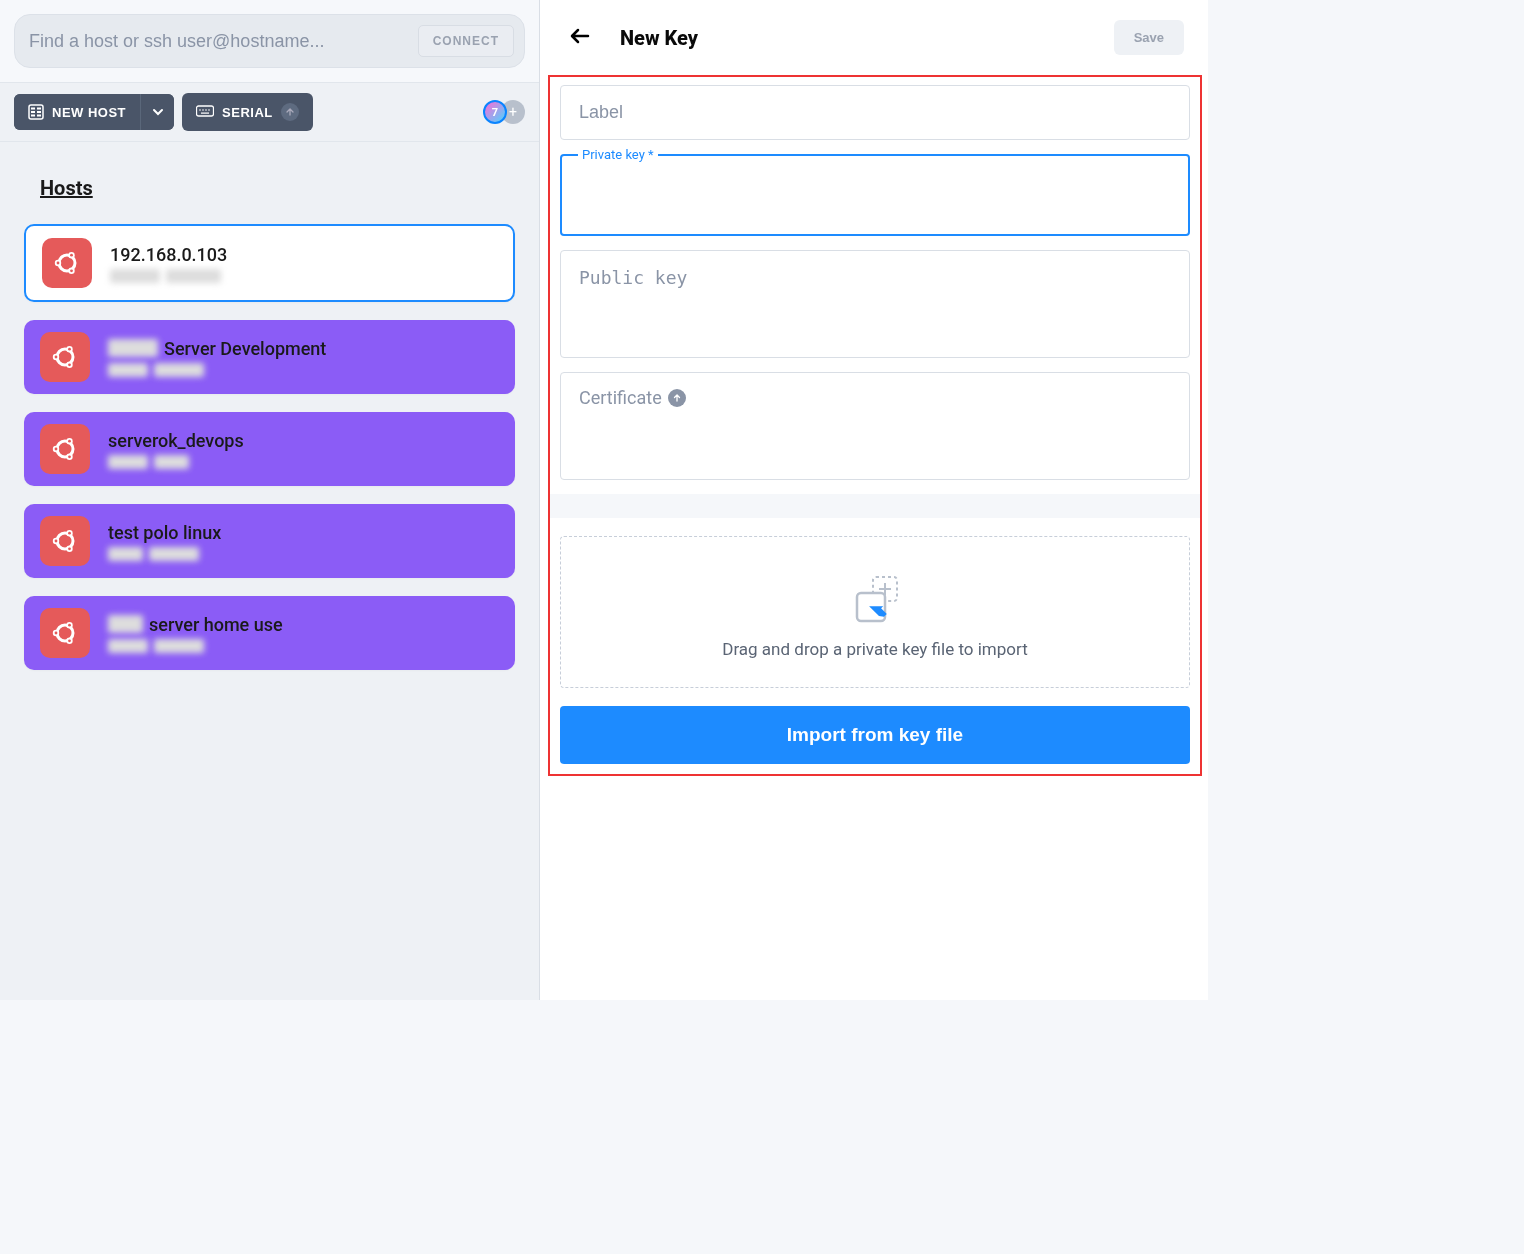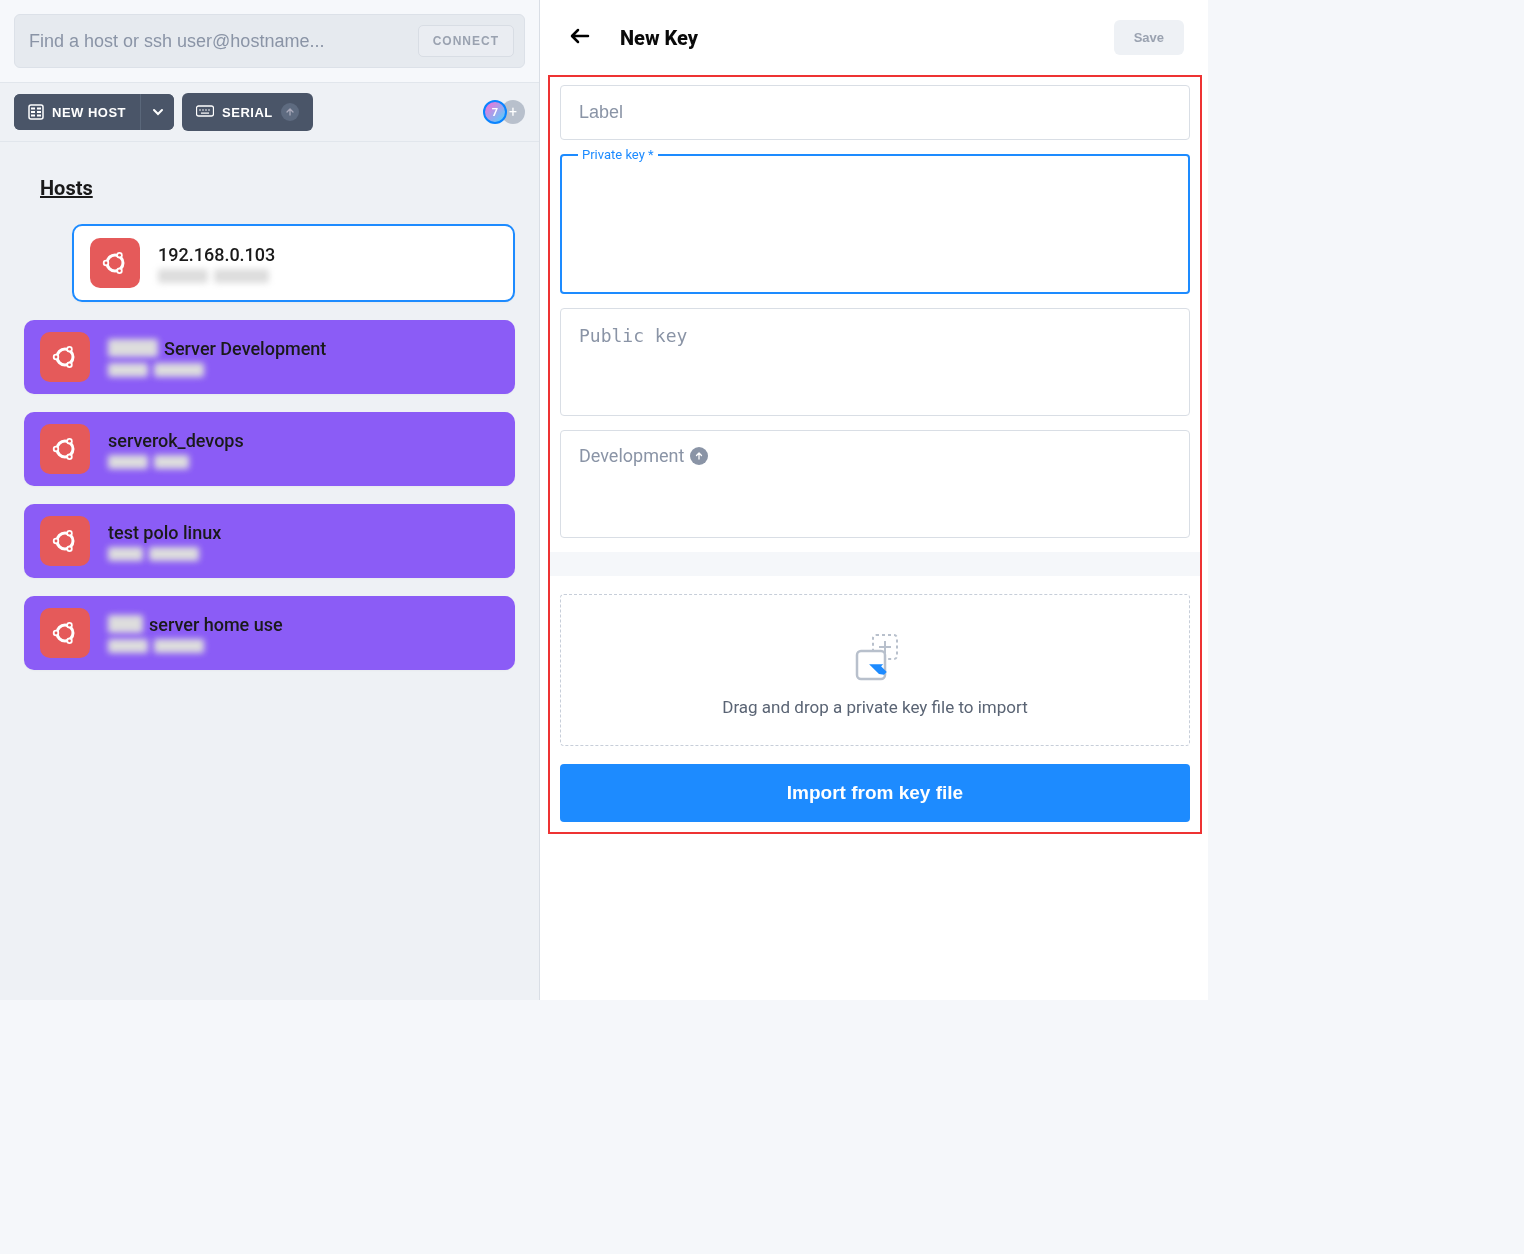--- a/index.html
+++ b/index.html
@@ -3,42 +3,42 @@
 <meta charset="utf-8">
 <style>
 * { box-sizing: border-box; margin: 0; padding: 0; }
 body { font-family: -apple-system, BlinkMacSystemFont, "Segoe UI", Roboto, sans-serif; background: #f5f7fa; color: #1a1a1a; }
 .app { display: flex; width: 1208px; height: 1000px; }
 .left-panel { width: 540px; background: #eef1f5; border-right: 1px solid #d9dee5; display: flex; flex-direction: column; }
 .right-panel { flex: 1; background: #fff; display: flex; flex-direction: column; }
 
 
 .search-wrap { padding: 14px; background: #f6f8fb; }
-.search-bar { display: flex; align-items: center; background: #e6eaef; border: 1px solid #dce1e8; border-radius: 6px; padding: 10px 10px 10px 14px; }
+.search-bar { display: flex; align-items: center; background: #e6eaef; border: 1px solid #dce1e8; border-radius: 16px; padding: 10px 10px 10px 14px; }
 .search-bar input { flex: 1; background: transparent; border: none; outline: none; font-size: 18px; color: #4a5568; }
 .search-bar input::placeholder { color: #8a94a6; }
 .connect-btn { background: #eaedf2; border: 1px solid #d8dde4; color: #9aa2b0; font-size: 12px; font-weight: 600; letter-spacing: 1px; padding: 8px 14px; border-radius: 5px; cursor: pointer; }
 
 
 .toolbar { display: flex; align-items: center; padding: 10px 14px; background: #eef1f5; border-top: 1px solid #e1e6ec; border-bottom: 1px solid #e1e6ec; gap: 8px; }
 .dark-btn { display: flex; align-items: center; gap: 8px; background: #4a5568; color: #fff; font-size: 13px; font-weight: 700; letter-spacing: 0.5px; padding: 10px 14px; border: none; border-radius: 6px; cursor: pointer; }
 .new-host-group { display: flex; background: #4a5568; border-radius: 6px; overflow: hidden; }
 .new-host-group .dark-btn { border-radius: 0; }
 .new-host-group .chev { width: 34px; display: flex; align-items: center; justify-content: center; background: #4a5568; border-left: 1px solid #5a677a; cursor: pointer; }
 .serial-badge { width: 18px; height: 18px; border-radius: 50%; background: #5e6b80; display: inline-flex; align-items: center; justify-content: center; }
 .spacer { flex: 1; }
 .toolbar-right { display: flex; align-items: center; gap: 0; }
 .badge-count { width: 24px; height: 24px; border-radius: 50%; background: linear-gradient(135deg,#ff6bd6,#4ad6ff); border: 2px solid #0a84ff; color: #fff; font-size: 11px; font-weight: 700; display: flex; align-items: center; justify-content: center; z-index: 2; }
 .badge-plus { width: 24px; height: 24px; border-radius: 50%; background: #b8c0cc; color: #fff; font-size: 14px; display: flex; align-items: center; justify-content: center; margin-left: -6px; z-index: 1; }
 
 
 .hosts-area { padding: 34px 24px; overflow-y: auto; }
 .hosts-title { font-size: 20px; font-weight: 700; color: #1a1a1a; margin-bottom: 24px; padding-left: 16px; text-decoration: underline; }
 .host-card { display: flex; align-items: center; gap: 18px; background: #8b5cf6; border-radius: 10px; padding: 12px 16px; margin-bottom: 18px; cursor: pointer; box-shadow: 0 1px 2px rgba(0,0,0,0.03); }
-.host-card.selected { background: #fff; border: 2px solid #1d8bff; margin-left: 48px; }
+.host-card.selected { background: #fff; border: 2px solid #1d8bff; }
 .host-icon { width: 50px; height: 50px; background: #e55a5a; border-radius: 10px; display: flex; align-items: center; justify-content: center; flex-shrink: 0; position: relative; }
 .ubuntu-svg { width: 32px; height: 32px; }
 .host-info { flex: 1; }
 .host-name { font-size: 18px; font-weight: 500; color: #1a1a1a; display: flex; align-items: center; gap: 6px; }
 .host-sub { margin-top: 4px; display: flex; gap: 6px; }
 .blur-box { display: inline-block; background: #ddd; border-radius: 2px; height: 14px; filter: blur(3px); }
 .blur-box.w40 { width: 40px; }
 .blur-box.w50 { width: 50px; }
 .blur-box.w55 { width: 55px; }
 .blur-box.w35 { width: 35px; }
@@ -50,21 +50,21 @@
 .save-btn { background: #eef1f5; border: none; border-radius: 6px; padding: 10px 20px; font-size: 13px; font-weight: 600; color: #9aa2b0; cursor: pointer; }
 
 
 .form-outer { flex: 1; padding: 0 2px; overflow-y: auto; }
 .form-red { border: 2px solid #e33; margin: 0 4px 4px 6px; padding: 8px 10px 10px 10px; }
 .field-group { background: #fff; border: 1px solid #d9dee5; border-radius: 4px; margin-bottom: 14px; position: relative; }
 .field-group input, .field-group textarea { width: 100%; border: none; outline: none; background: transparent; padding: 16px 18px; font-size: 18px; color: #333; resize: none; }
 .field-group input::placeholder, .field-group textarea::placeholder { color: #8a94a6; }
 .field-group.focused { border: 2px solid #1d8bff; }
 .float-label { position: absolute; top: -9px; left: 16px; background: #fff; padding: 0 4px; font-size: 13px; color: #1d8bff; }
-.private-key-area { height: 140px; }
+.private-key-area { height: 82px; }
 .public-key-area { height: 108px; }
 .cert-area { height: 108px; }
 .cert-label-row { display: flex; align-items: center; gap: 6px; padding: 14px 18px 0 18px; color: #8a94a6; font-size: 18px; }
 .up-circle { width: 18px; height: 18px; border-radius: 50%; background: #8a94a6; display: inline-flex; align-items: center; justify-content: center; }
 
 .gap-bar { height: 24px; background: #f5f7fa; margin: 0 -10px 18px -10px; }
 
 .drop-zone { border: 1.5px dashed #c7ced9; border-radius: 4px; padding: 34px 10px 28px 10px; text-align: center; margin-bottom: 18px; }
 .drop-zone .drop-text { color: #5a6474; font-size: 17px; margin-top: 8px; }
 .drop-icon-wrap { display: inline-block; position: relative; }
@@ -266,21 +266,21 @@
           <span class="float-label">Private key *</span>
           <textarea style="height: 100%; padding-top: 14px;"></textarea>
         </div>
 
         <div class="field-group public-key-area">
           <textarea style="height: 100%;" placeholder="Public key"></textarea>
         </div>
 
         <div class="field-group cert-area">
           <div class="cert-label-row">
-            <span>Development</span>
+            <span>Certificate</span>
             <span class="up-circle">
               <svg width="10" height="10" viewBox="0 0 10 10">
                   <path d="M5 8 L5 2 M2.5 4.5 L5 2 L7.5 4.5" stroke="#fff" stroke-width="1.3" fill="none" stroke-linecap="round"></path>
                 </svg>
             </span>
           </div>
           <textarea style="height: 60px; padding-top: 6px;"></textarea>
         </div>
 
         <div class="gap-bar"></div>

